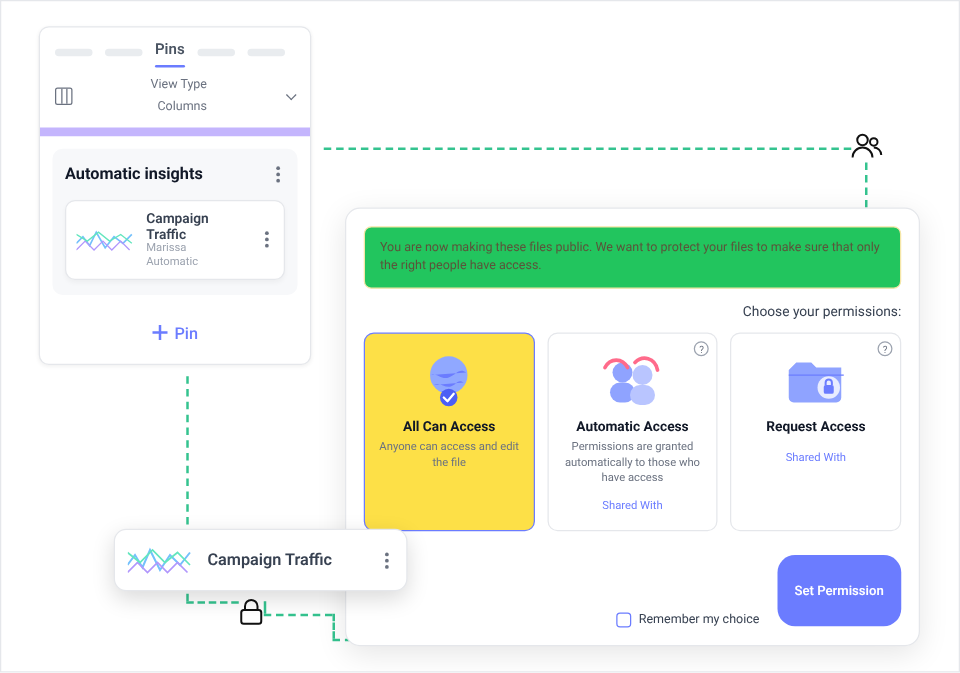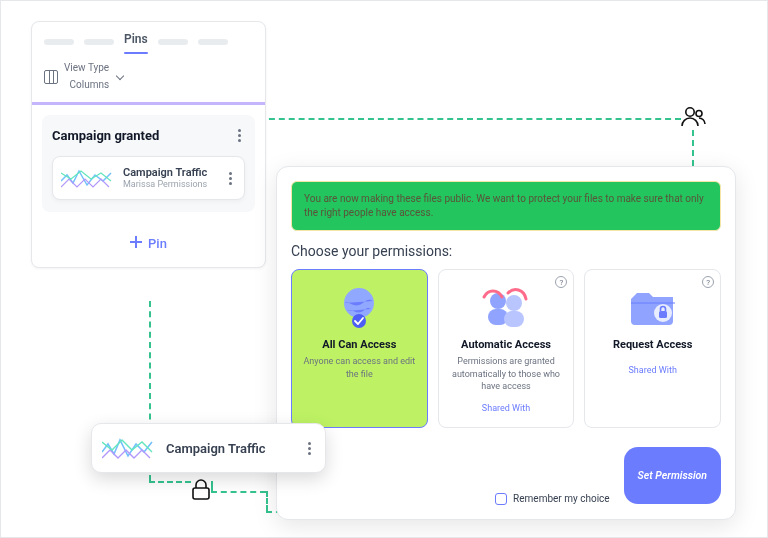--- a/index.html
+++ b/index.html
@@ -9,21 +9,21 @@
     width: 768px;
     height: 538px;
     position: relative;
     overflow: hidden;
     border: 1px solid #e5e7eb;
   }
   .pins-panel {
     position: absolute;
     left: 30px;
     top: 20px;
-    width: 235px;
+    width: 218px;
     background: #fff;
     border: 1px solid #e5e7eb;
     border-radius: 8px;
     box-shadow: 0 1px 3px rgba(0,0,0,0.05);
     z-index: 5;
   }
   .tab-strip {
     display: flex;
     align-items: center;
     padding: 10px 12px 4px;
@@ -45,25 +45,25 @@
   .tab-active::after {
     content: "";
     position: absolute;
     left: 0; right: 0; bottom: -2px;
     height: 2px;
     background: #6b7cff;
     border-radius: 2px;
   }
   .viewtype-row {
     display: flex;
-    justify-content: flex-start;
+    justify-content: space-between;
     align-items: center;
     gap: 6px;
     padding: 6px 12px 10px;
-    border-bottom: 3px solid #c4b5fd;
+    border-bottom: 7px solid #c4b5fd;
   }
   .viewtype-text { text-align: right; }
   .viewtype-text .lbl { font-size: 10px; color: #6b7280; display:block; line-height:1.1;}
   .viewtype-text .val { font-size: 10px; color: #6b7280; line-height:1.1;}
   .columns-icon {
     width: 14px; height: 14px;
     border: 1.2px solid #6b7280;
     border-radius: 2px;
     position: relative;
   }
@@ -192,39 +192,40 @@
     background:#22c55e;
     border:1px solid #f5e6a7;
     border-radius:6px;
     padding:10px 12px;
     font-size:10px;
     line-height:1.4;
     color:#5b543a;
     margin-bottom:12px;
   }
   .choose {
-    font-size:14px;
+    font-size:11px;
     color:#374151;
     margin-bottom:10px;
+    text-align:right;
   }
   .options {
     display:flex; gap:10px;
   }
   .option {
     flex:1;
     border:1px solid #e5e7eb;
     border-radius:8px;
     padding:12px 8px 14px;
     text-align:center;
     position:relative;
     display:flex; flex-direction:column; align-items:center;
   }
   .option.selected {
     border:1.8px solid #6b7cff;
-    background:#bef264;
+    background:#fde047;
   }
   .option .help {
     position:absolute; top:6px; right:6px;
     width:12px; height:12px; border-radius:50%;
     border:1px solid #9ca3af;
     font-size:8px; color:#6b7280;
     display:flex; align-items:center; justify-content:center;
   }
   .option .illus {
     width:60px; height:50px;
@@ -249,21 +250,20 @@
     border-radius:3px;
   }
   .set-btn {
     background:#6b7cff;
     color:#fff;
     font-size:10.5px;
     font-weight:600;
     border-radius:14px;
     padding:22px 14px;
     cursor:pointer;
-    font-style:italic;
   }
 </style>
 </head>
 <body>
 
 <div class="dash h" style="left:258px; top:117px; width:422px;"></div>
 <div class="dash v" style="left:680px; top:117px; height:0px;"></div>
 <div class="dash v" style="left:691px; top:129px; height:36px;"></div>
 
 <div class="dash v" style="left:148px; top:300px; height:180px;"></div>
@@ -285,38 +285,38 @@
     <div class="columns-icon"></div>
     <div class="viewtype-text">
       <span class="lbl">View Type</span>
       <span class="val"><span>Columns</span></span>
     </div>
     <div class="chev-down"></div>
   </div>
 
   <div class="card">
     <div class="card-header">
-      <div class="card-title">Campaign granted</div>
+      <div class="card-title">Automatic insights</div>
       <div class="dots">
           <span></span>
           <span></span>
           <span></span>
         </div>
     </div>
     <div class="row-item">
       <div class="mini-chart">
         <svg viewBox="0 0 54 26">
           <polyline points="0,16 6,10 12,18 18,6 26,20 34,10 42,16 50,8" fill="none" stroke="#74c0fc" stroke-width="1.5"></polyline>
           <polyline points="0,22 8,14 16,22 24,14 32,22 40,14 48,22" fill="none" stroke="#b197fc" stroke-width="1.2"></polyline>
           <polyline points="0,8 10,14 20,6 30,14 40,8 50,16" fill="none" stroke="#63e6be" stroke-width="1.2"></polyline>
         </svg>
       </div>
       <div class="row-text">
         <div class="t1">Campaign Traffic</div>
-        <div class="t2">Marissa Permissions</div>
+        <div class="t2">Marissa Automatic</div>
       </div>
       <div style="flex:1"></div>
       <div class="dots">
           <span></span>
           <span></span>
           <span></span>
         </div>
     </div>
   </div>
 

